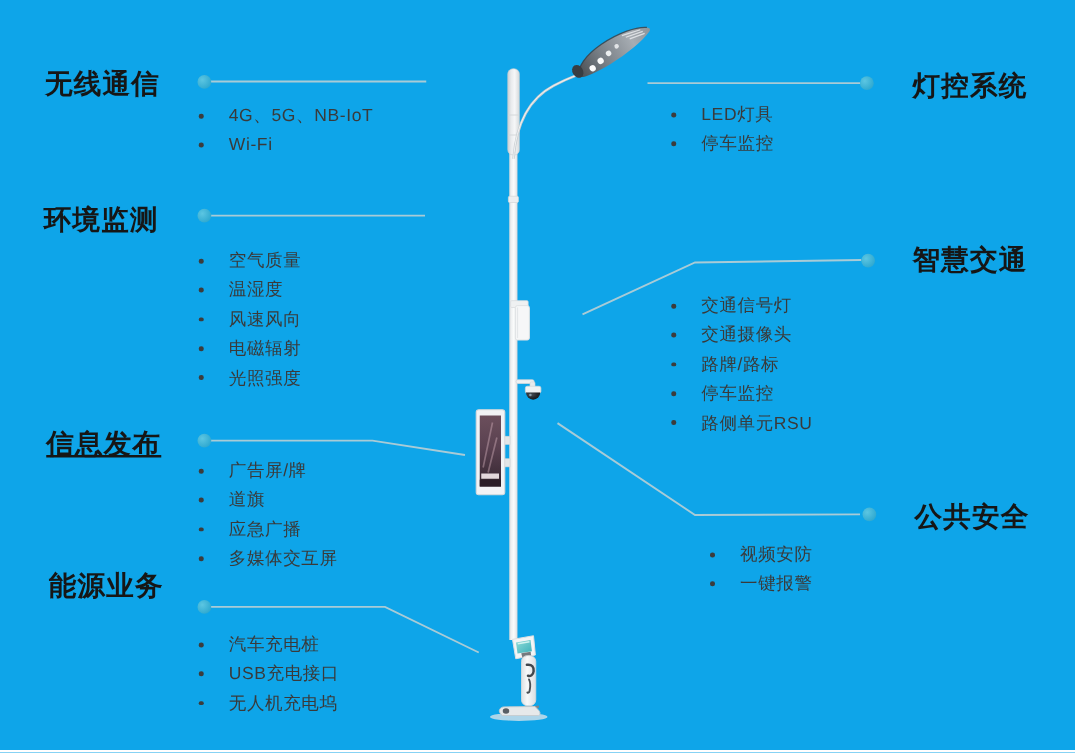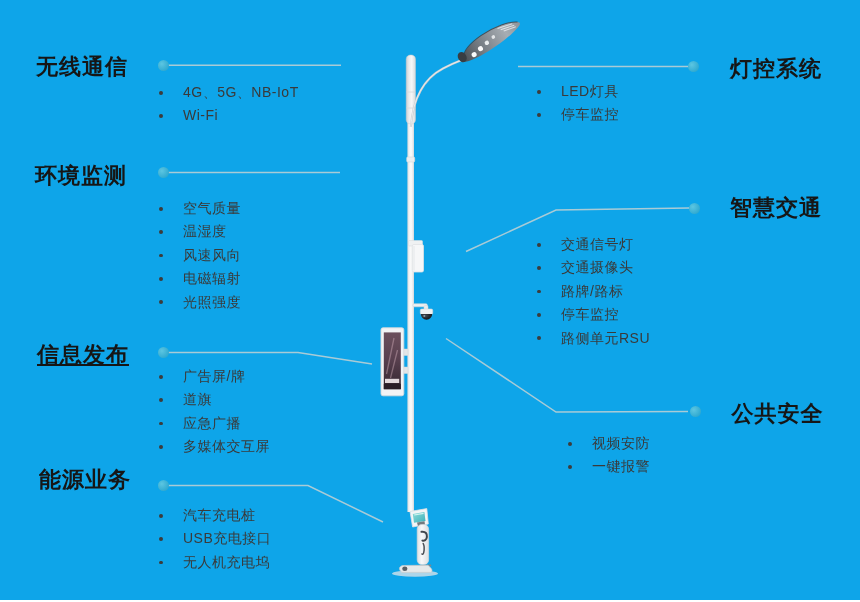--- a/index.html
+++ b/index.html
@@ -23,21 +23,21 @@
     width:3.8px; height:3.8px; border-radius:50%; background:#3c3c3c;
   }
   .dot {
     position:absolute; width:11px; height:11px; border-radius:50%;
     background:radial-gradient(circle at 35% 35%, #5cc6e2, #2fa9d0 75%);
   }
   
   #h-wireless    { left:36px;  top:55.5px; }
   #h-environment { left:35px;  top:164.5px; }
   #h-information { left:37px;  top:343.5px;text-decoration:underline; }
-  #h-energy      { left:39px;  top:469px; }
+  #h-energy      { left:39px;  top:458px; }
   #h-lighting    { left:730px; top:57.5px; }
   #h-traffic     { left:730px; top:196.5px; }
   #h-security    { left:731.5px; top:403px; }
 
   #l-wireless    { left:158px; top:81px;  }
   #l-environment { left:158px; top:197px; }
   #l-information { left:158px; top:365px; }
   #l-energy      { left:158px; top:504px; }
   #l-lighting    { left:536px; top:80px;  }
   #l-traffic     { left:536px; top:233px; }

